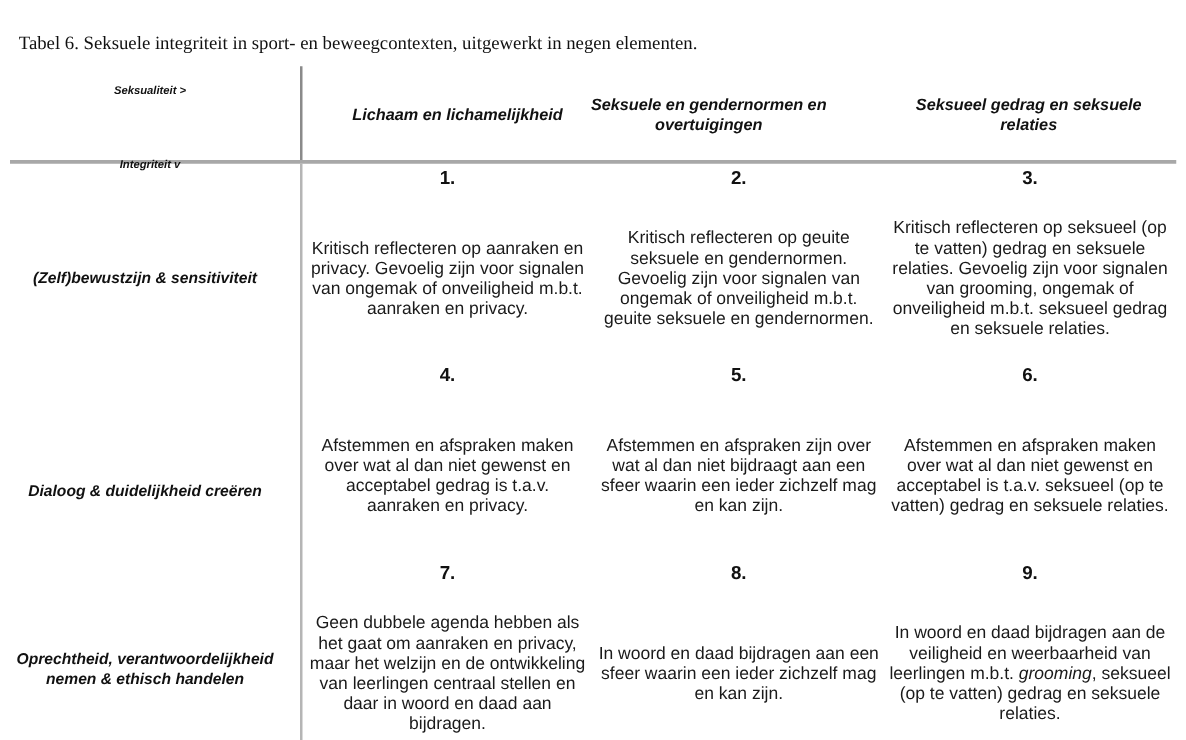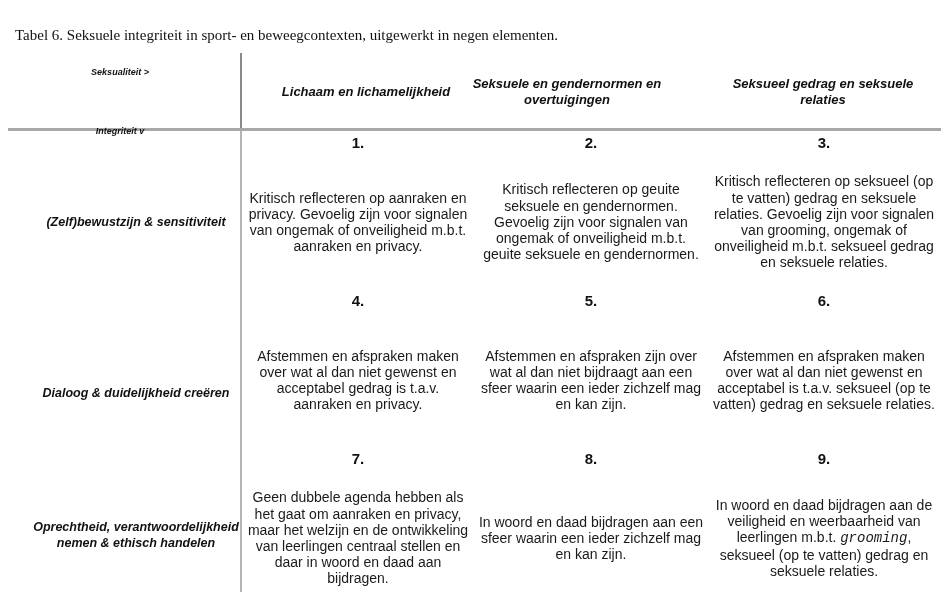--- a/index.html
+++ b/index.html
@@ -75,21 +75,21 @@
       font-size: 13px;
       line-height: 16px;
       color: #111;
     }
     .col-1 { left: 256px; width: 220px; }
     .col-2 { left: 452px; width: 230px; }
     .col-3 { left: 710px; width: 226px; }
 
     .row-header {
       position: absolute;
-      left: 20px;
+      left: 0;
       width: 232px;
       display: flex;
       align-items: center;
       justify-content: center;
       text-align: center;
       font-family: "Liberation Sans", sans-serif;
       font-weight: bold;
       font-style: italic;
       font-size: 12.5px;
       line-height: 16px;
@@ -111,21 +111,21 @@
       position: absolute;
       display: flex;
       align-items: center;
       justify-content: center;
       text-align: center;
       font-family: "Liberation Sans", sans-serif;
       font-size: 14px;
       line-height: 16.2px;
       color: #1a1a1a;
     }
-    .cell span.em { font-style: italic; font-family: Liberation Mono, monospace; }
+    .cell span.em { font-style: italic; }
 
     
     .n1, .n2, .n3 { top: 134px; }
     .c-r1 { top: 172px; height: 100px; }
     
     .n4, .n5, .n6 { top: 292px; }
     .c-r2 { top: 340px; height: 80px; }
     
     .n7, .n8, .n9 { top: 450px; }
     .c-r3 { top: 486px; height: 104px; }

